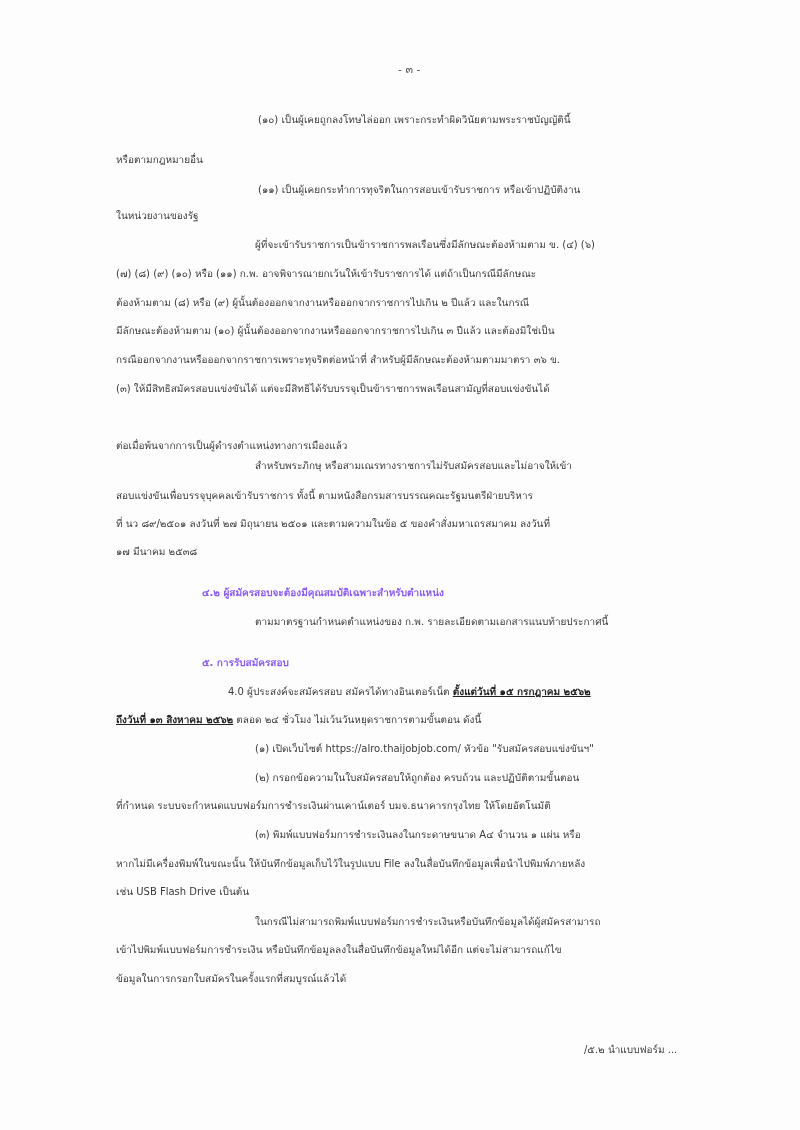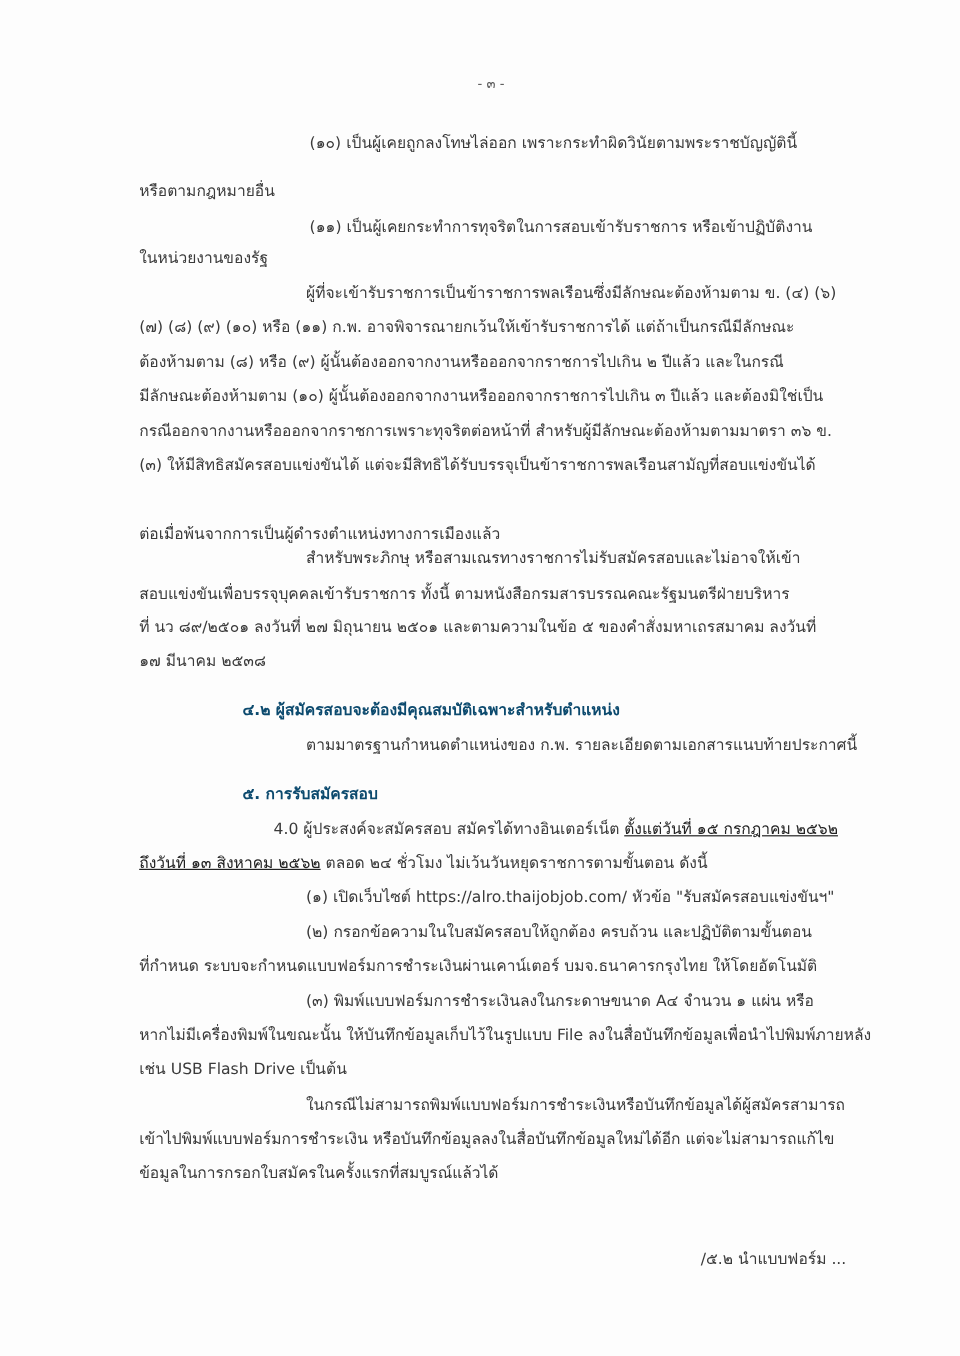--- a/index.html
+++ b/index.html
@@ -3,26 +3,26 @@
   <meta charset="utf-8">
   <style>
     html, body { margin: 0; padding: 0; background: #ffffff; }
     body {
       width: 800px; height: 1130px; position: relative; overflow: hidden;
       font-family: "DejaVu Sans", "Liberation Sans", sans-serif;
       color: #3a3a3a;
     }
     .page { position: absolute; left: 0; top: 0; width: 800px; height: 1130px; background: #fdfdfd; }
     .ln {
-      position: absolute; white-space: nowrap; font-size: 13px; line-height: 16px;
+      position: absolute; white-space: nowrap; font-size: 10px; line-height: 16px;
       letter-spacing: 0;
     }
     .page-num { font-size: 11px; color: #555; }
-    .bold { font-weight: bold; color: #0c4a6e; }
-    .u { text-decoration: underline; font-weight: normal; color: #222; }
+    .bold { font-weight: bold; color: #8b5cf6; }
+    .u { text-decoration: underline; font-weight: bold; color: #222; }
   </style>
 </head>
 <body>
 
 <div class="page">
 
   <div class="ln page-num" style="left:398px;top:62px;">- ๓ -</div>
 
   <div class="ln" style="left:258px;top:112px;width:476px;">(๑๐) เป็นผู้เคยถูกลงโทษไล่ออก เพราะกระทำผิดวินัยตามพระราชบัญญัตินี้</div>
   <div class="ln" style="left:116px;top:152px;">หรือตามกฎหมายอื่น</div>

